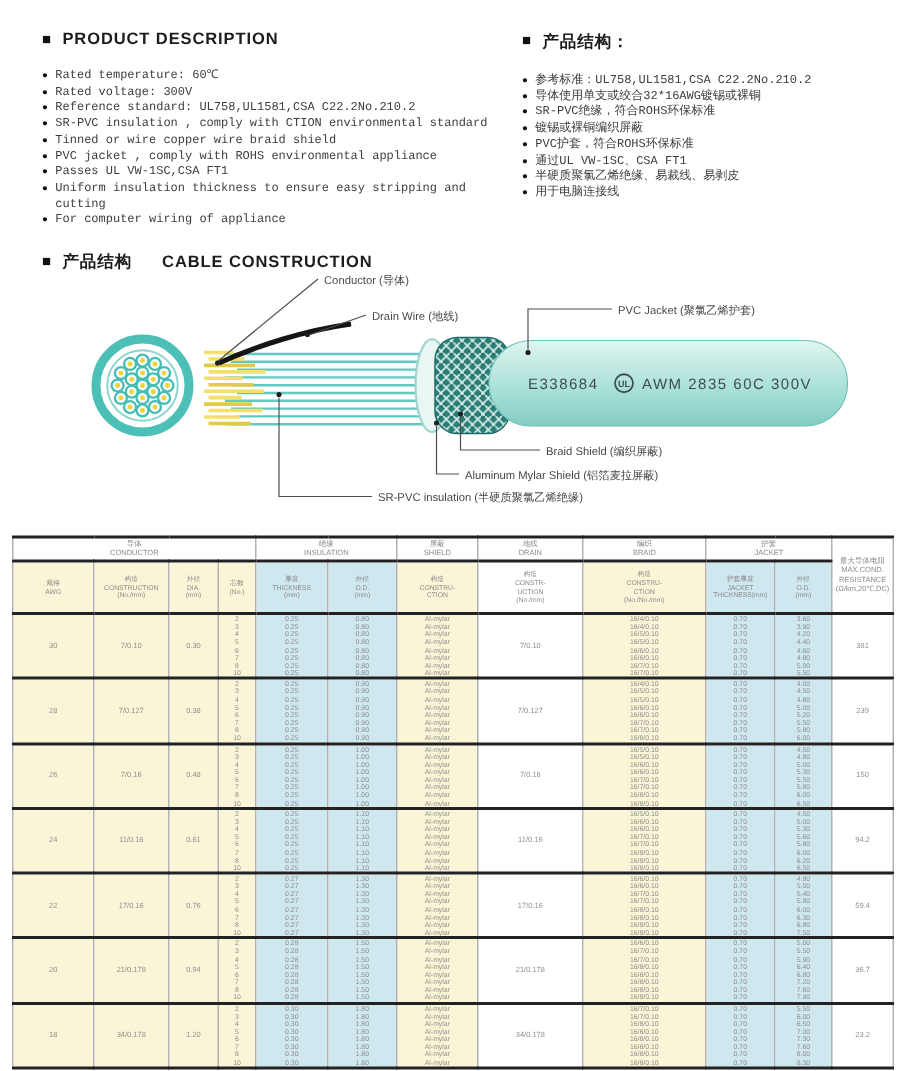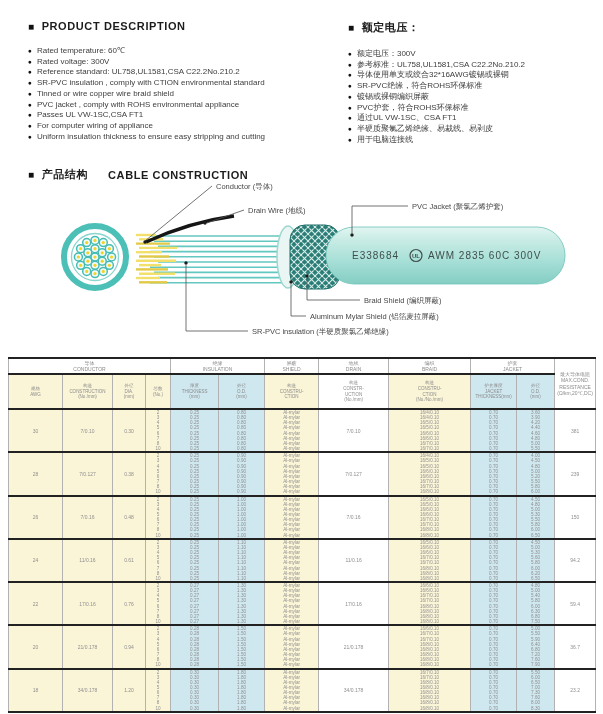--- a/index.html
+++ b/index.html
@@ -7,21 +7,21 @@
         font-family:"Liberation Sans",sans-serif;}
   
   .sec-head{display:flex;align-items:center;font-size:11px;font-weight:bold;color:#1c1c1c;letter-spacing:.6px;}
   .sq{font-size:10px;margin-right:7px;color:#111;}
   .gap{width:20px;}
   
   .desc{position:absolute;top:20px;}
   .desc-en{left:28px;width:312px;}
   .desc-cn{left:348px;width:250px;}
   .bullets{margin-top:14px;}
-  .bullet-row{display:flex;align-items:flex-start;font-size:8px;line-height:10.7px;color:#3d3d3d;}
+  .bullet-row{display:flex;align-items:flex-start;font-size:8px;line-height:10.7px;color:#3d3d3d;font-family:Liberation Mono, monospace;}
   .bullet-row .dot{font-size:6.5px;line-height:10.7px;margin-right:5px;color:#111;}
   
   .constr-head{position:absolute;top:167px;left:28px;}
   
   .diagram{position:absolute;top:178px;left:0;}
   
   .spec-wrap{position:absolute;top:357px;left:8px;}
   table.spec{border-collapse:collapse;table-layout:fixed;width:587px;
              border-top:2px solid #222;border-bottom:2px solid #222;}
   table.spec th,table.spec td{border-left:1px solid #b2b2b2;border-right:1px solid #b2b2b2;
@@ -70,39 +70,35 @@
         <div class="bullet-row">
           <span class="dot">●</span>
           <span>PVC jacket , comply with ROHS environmental appliance</span>
         </div>
         <div class="bullet-row">
           <span class="dot">●</span>
           <span>Passes UL VW-1SC,CSA FT1</span>
         </div>
         <div class="bullet-row">
           <span class="dot">●</span>
+          <span>Uniform insulation thickness to ensure easy stripping and cutting</span>
+        </div>
+        <div class="bullet-row">
+          <span class="dot">●</span>
           <span>For computer wiring of appliance</span>
-        </div>
-        <div class="bullet-row">
-          <span class="dot">●</span>
-          <span>Uniform insulation thickness to ensure easy stripping and cutting</span>
         </div>
       </div>
   </div>
 
   <div class="desc desc-cn">
     <div class="sec-head">
       <span class="sq">■</span>
-      <span>额定电压：</span>
+      <span>产品结构：</span>
     </div>
     <div class="bullets">
-        <div class="bullet-row">
-          <span class="dot">●</span>
-          <span>额定电压：300V</span>
-        </div>
         <div class="bullet-row">
           <span class="dot">●</span>
           <span>参考标准：UL758,UL1581,CSA C22.2No.210.2</span>
         </div>
         <div class="bullet-row">
           <span class="dot">●</span>
           <span>导体使用单支或绞合32*16AWG镀锡或裸铜</span>
         </div>
         <div class="bullet-row">
           <span class="dot">●</span>

